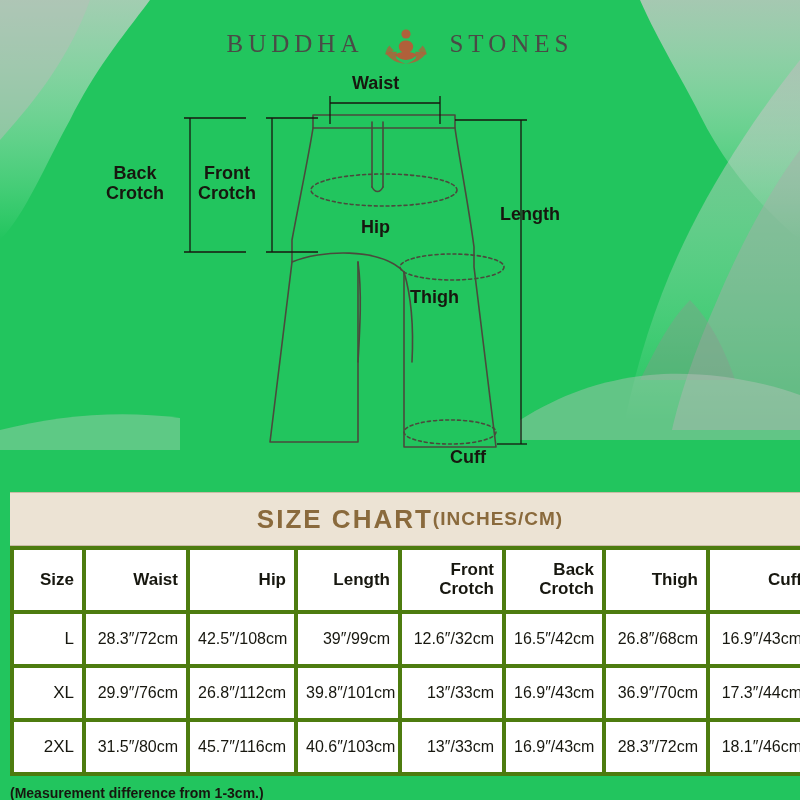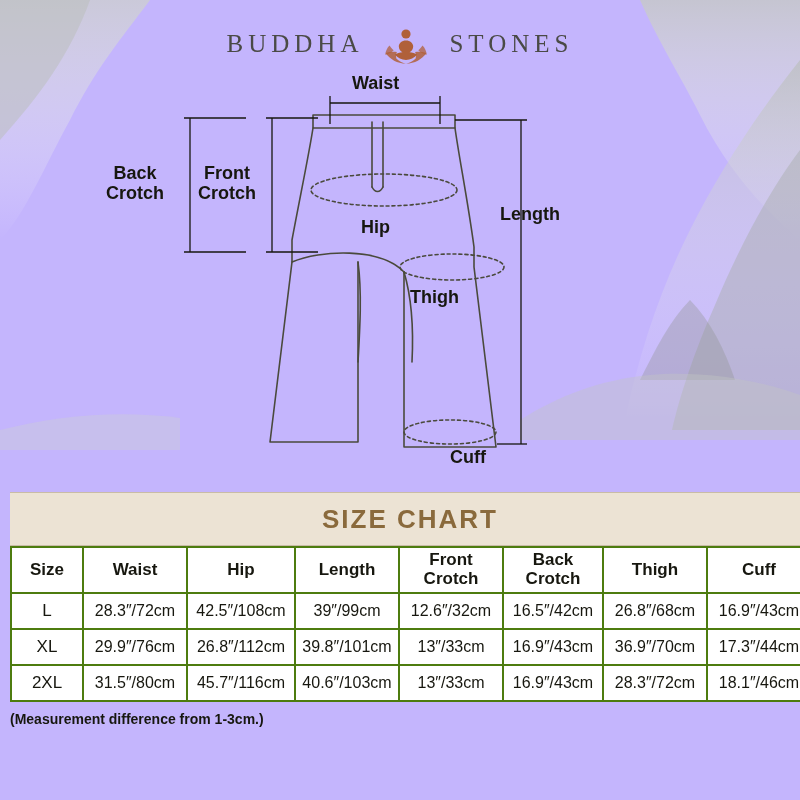--- a/index.html
+++ b/index.html
@@ -10,21 +10,21 @@
     width: 800px;
     height: 800px;
     font-family: "Liberation Sans", sans-serif;
     background: #ffffff;
     overflow: hidden;
   }
   .page {
     position: relative;
     width: 800px;
     height: 800px;
-    background: #c4b5fd;
+    background: #22c55e;
   }
 
   
   .bg-art {
     position: absolute;
     inset: 0;
     width: 800px;
     height: 500px;
     pointer-events: none;
   }
@@ -109,25 +109,25 @@
     font-weight: bold;
   }
   table.size-table {
     border-collapse: collapse;
     width: 800px;
     table-layout: fixed;
     background: #ffffff;
   }
   table.size-table th,
   table.size-table td {
-    border: 2px solid #4d7c0f;
-    text-align: center;
+    border: 4px solid #4d7c0f;
+    text-align: right;
     color: #17170f;
     font-family: "Liberation Sans", sans-serif;
-    padding: 0;
+    padding: 8px;
   }
   table.size-table th {
     height: 44px;
     font-size: 17px;
     font-weight: bold;
     line-height: 1.1;
   }
   table.size-table td {
     height: 34px;
     font-size: 16px;
@@ -258,20 +258,21 @@
     </div>
     <div class="dlabel" id="lbl-length">Length</div>
     <div class="dlabel" id="lbl-hip">Hip</div>
     <div class="dlabel" id="lbl-thigh">Thigh</div>
     <div class="dlabel" id="lbl-cuff">Cuff</div>
   </div>
 
   <div class="chart-wrap">
     <div class="chart-title">
       <span class="t-main">SIZE CHART</span>
+        <span class="t-sub">(INCHES/CM)</span>
     </div>
 
     <table class="size-table">
       <colgroup>
         <col class="c-size">
           <col class="c-waist">
           <col class="c-hip">
           <col class="c-length">
         <col class="c-front">
           <col class="c-back">

